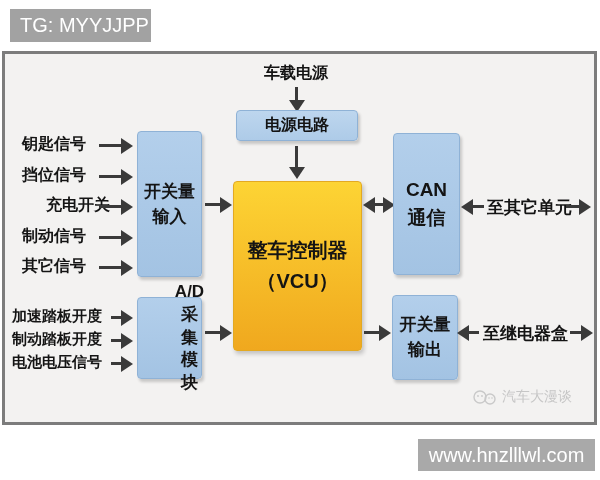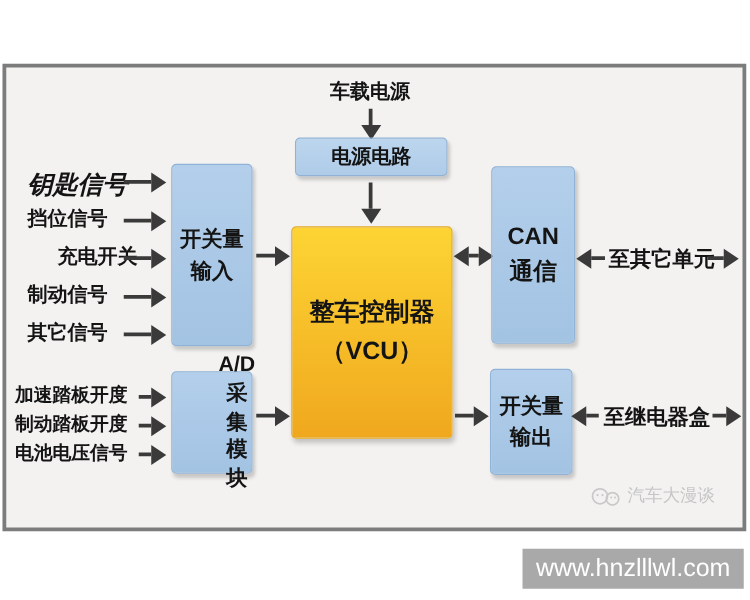--- a/index.html
+++ b/index.html
@@ -47,41 +47,42 @@
              color:#c6c6c6;font-size:14px;}
 
   .urlbar{position:absolute;left:418px;top:439px;width:177px;height:32px;background:#a9a9a9;
           color:#fff;font-size:20px;display:flex;align-items:center;justify-content:center;}
 </style>
 </head>
 <body>
 
 <div id="stage">
 
+  <div class="badge">TG: MYYJJPP</div>
 
   <div class="frame"></div>
 
   <div class="lbl" style="left:246px;top:63px;width:100px;text-align:center;font-size:16px;">车载电源</div>
   <div class="arr v d" style="left:295px;top:87px;height:13px;"></div>
   <div class="bluebox" style="left:236px;top:110px;width:122px;height:31px;font-size:16px;background:linear-gradient(180deg,#bdd6ee,#aecbe8);">
     <span>电源电路</span>
   </div>
   <div class="arr v d" style="left:295px;top:146px;height:21px;"></div>
 
   <div class="goldbox" style="left:233px;top:181px;width:129px;height:170px;font-size:20px;line-height:1.55;">
     <span>整车控制器</span>
     <span>（VCU）</span>
   </div>
 
   <div class="bluebox" style="left:137px;top:131px;width:65px;height:146px;font-size:17px;line-height:1.5;">
     <span>开关量</span>
     <span>输入</span>
   </div>
 
-  <div class="lbl" style="left:22px;top:134px;font-size:20px;font-style:italic;">钥匙信号</div>
+  <div class="lbl" style="left:22px;top:134px;font-size:16px;">钥匙信号</div>
   <div class="arr h r" style="left:99px;top:144px;width:22px;"></div>
 
   <div class="lbl" style="left:22px;top:165px;font-size:16px;">挡位信号</div>
   <div class="arr h r" style="left:99px;top:175px;width:22px;"></div>
 
   <div class="lbl" style="left:22px;top:195px;font-size:16px;margin-left:24px;">充电开关</div>
   <div class="arr h r" style="left:99px;top:205px;width:22px;"></div>
 
   <div class="lbl" style="left:22px;top:226px;font-size:16px;">制动信号</div>
   <div class="arr h r" style="left:99px;top:236px;width:22px;"></div>

